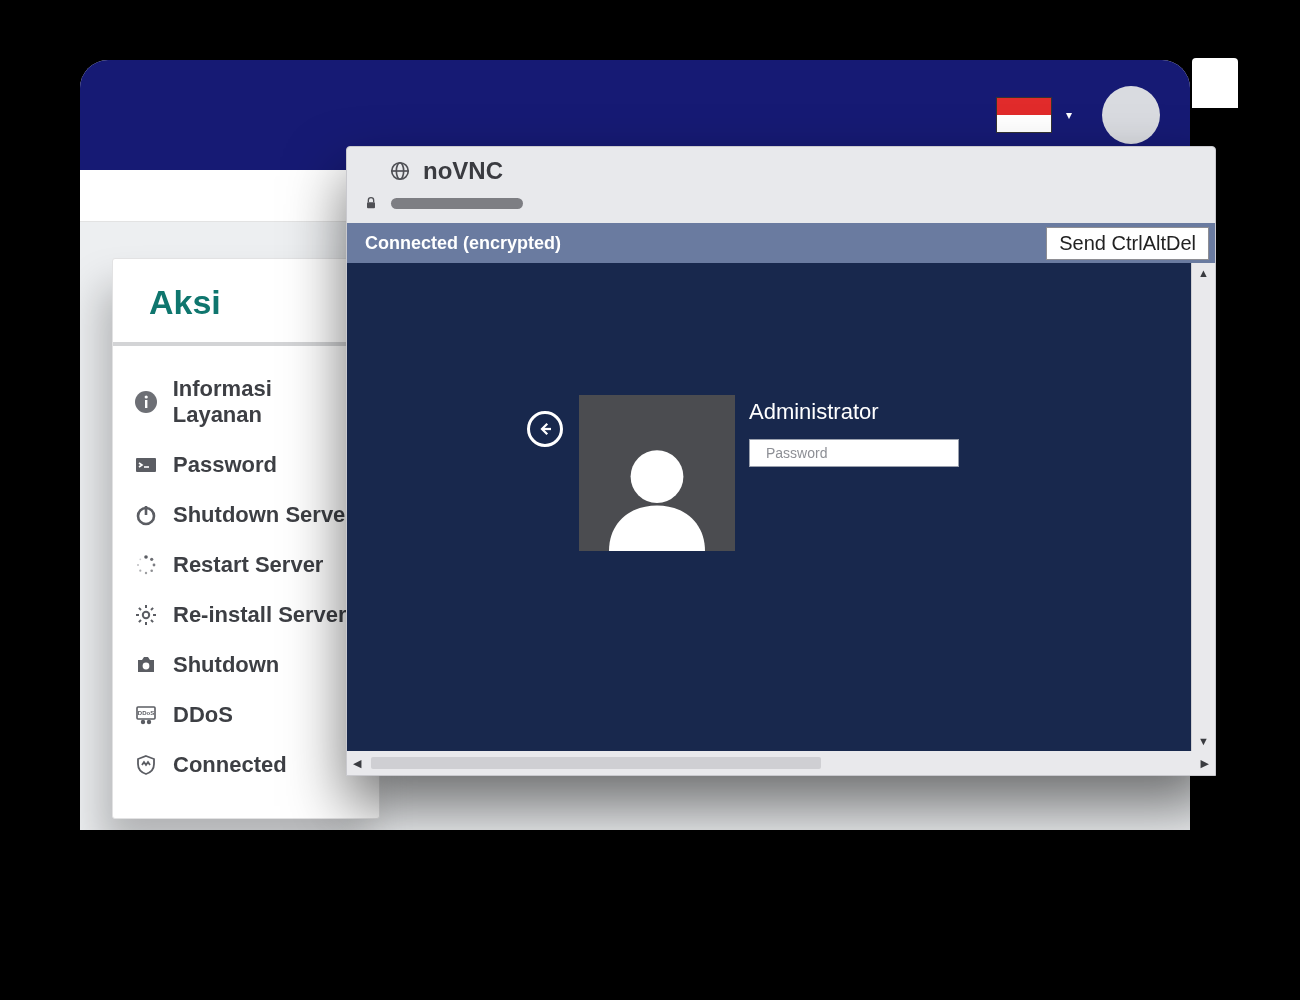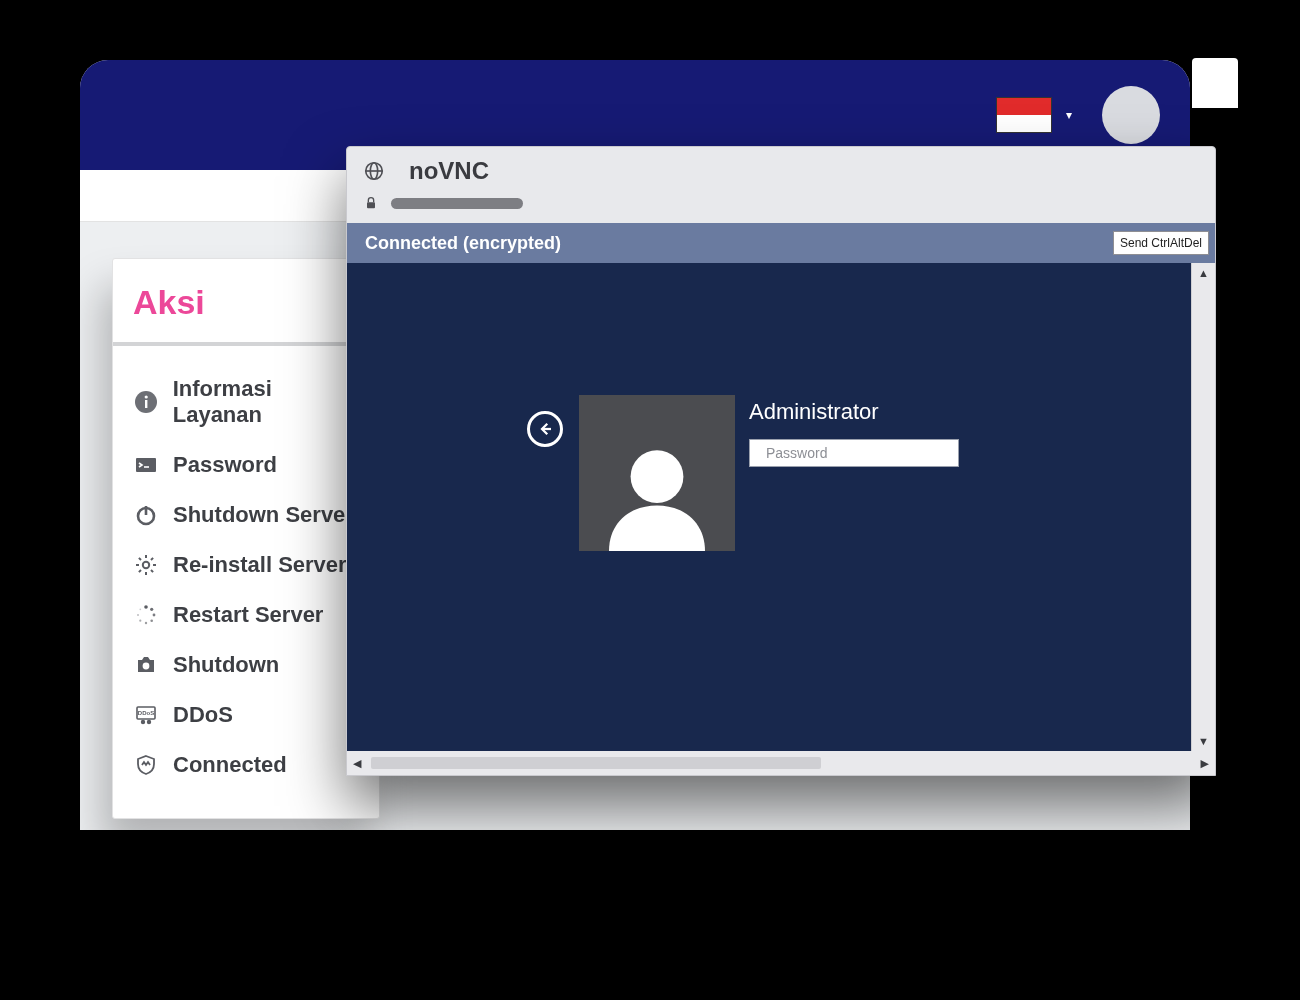--- a/index.html
+++ b/index.html
@@ -61,21 +61,22 @@
     width: 268px;
     background:#fff;
     border:1px solid #e2e2e3;
     border-radius: 3px;
     box-shadow: -10px 30px 40px rgba(0,0,0,.25);
   }
   .side-title {
     padding: 24px 20px 20px 20px;
     font-size: 34px;
     font-weight: 700;
-    color:#ec4899;
+    color:#0f766e;
+    margin-left:16px;
   }
   .side-divider { height:4px; background:#d3d4d6; }
   .side-list { padding: 18px 10px 28px 16px; }
   .side-item {
     display:flex; align-items:center; gap:14px;
     padding: 12px 4px;
     font-size: 22px;
     color:#3d3f44;
     font-weight:700;
     cursor:pointer;
@@ -94,22 +95,23 @@
     width: 870px;
     height: 630px;
     background:#e8e9ec;
     border:1px solid #c9c9ce;
     box-shadow: 0 30px 60px rgba(0,0,0,.55);
     border-radius: 4px 4px 0 0;
     display:flex;
     flex-direction:column;
   }
   .vnc-title-row {
-    display:flex; align-items:center; gap:24px;
+    display:flex; align-items:center; gap:12px;
     padding: 10px 16px 6px 16px;
+    margin-left: 26px;
   }
   .globe-icon { width:22px; height:22px; color:#4f5055; }
   .vnc-title { font-size:24px; font-weight:700; color:#3a3b40; }
   .vnc-url-row {
     display:flex; align-items:center; gap:12px;
     padding: 4px 16px 12px 16px;
   }
   .lock-icon { width:16px; height:16px; color:#4f5055; }
   .url-blur {
     width: 132px; height: 11px; background:#7d7e83; border-radius: 6px;
@@ -117,21 +119,21 @@
   .vnc-status-bar {
     height: 40px;
     background:#6a7ba0;
     display:flex; align-items:center; justify-content:space-between;
     padding: 0 6px 0 18px;
     color:#fff;
   }
   .vnc-status-text { font-weight:700; font-size:18px; }
   .cad-btn {
     background:#fff; color:#222; border:1px solid #8e8e93;
-    padding: 4px 6px; font-size:12px; cursor:pointer;
+    padding: 4px 12px; font-size:20px; cursor:pointer;
   }
   .vnc-body {
     flex:1;
     display:flex;
   }
   .vnc-canvas {
     flex:1;
     background:#18284d;
     position:relative;
     overflow:hidden;
@@ -221,30 +223,20 @@
       </div>
 
       <div class="side-item">
         <span class="ic">
           <svg viewBox="0 0 24 24" fill="none" stroke="#5b5d63" stroke-width="2.6">
               <circle cx="12" cy="13" r="8"></circle>
               <line x1="12" y1="3" x2="12" y2="12"></line>
             </svg>
         </span>
         <span>Shutdown Server</span>
-      </div>
-
-      <div class="side-item">
-        <span class="ic">
-          <svg viewBox="0 0 24 24" fill="none" stroke="#5b5d63" stroke-width="2">
-              <circle cx="12" cy="12" r="3.2"></circle>
-              <path d="M12 2v3M12 19v3M2 12h3M19 12h3M4.9 4.9l2.1 2.1M17 17l2.1 2.1M4.9 19.1L7 17M17 7l2.1-2.1"></path>
-            </svg>
-        </span>
-        <span>Re-install Server</span>
       </div>
 
       <div class="side-item">
         <span class="ic">
           <svg viewBox="0 0 24 24" fill="#5b5d63">
               <g transform="translate(12 12)">
                 <circle r="1.8" cx="0" cy="-8"></circle>
                 <circle r="1.6" cx="5.7" cy="-5.7" opacity=".9"></circle>
                 <circle r="1.4" cx="8" cy="0" opacity=".8"></circle>
                 <circle r="1.3" cx="5.7" cy="5.7" opacity=".7"></circle>
@@ -253,20 +245,30 @@
                 <circle r="1" cx="-8" cy="0" opacity=".4"></circle>
                 <circle r="0.9" cx="-5.7" cy="-5.7" opacity=".3"></circle>
               </g>
             </svg>
         </span>
         <span>Restart Server</span>
       </div>
 
       <div class="side-item">
         <span class="ic">
+          <svg viewBox="0 0 24 24" fill="none" stroke="#5b5d63" stroke-width="2">
+              <circle cx="12" cy="12" r="3.2"></circle>
+              <path d="M12 2v3M12 19v3M2 12h3M19 12h3M4.9 4.9l2.1 2.1M17 17l2.1 2.1M4.9 19.1L7 17M17 7l2.1-2.1"></path>
+            </svg>
+        </span>
+        <span>Re-install Server</span>
+      </div>
+
+      <div class="side-item">
+        <span class="ic">
           <svg viewBox="0 0 24 24" fill="#5b5d63">
               <path d="M4 7h4l2-3h4l2 3h4v12H4z"></path>
               <circle cx="12" cy="13" r="3.4" fill="#fff"></circle>
             </svg>
         </span>
         <span>Shutdown</span>
       </div>
 
       <div class="side-item">
         <span class="ic">

